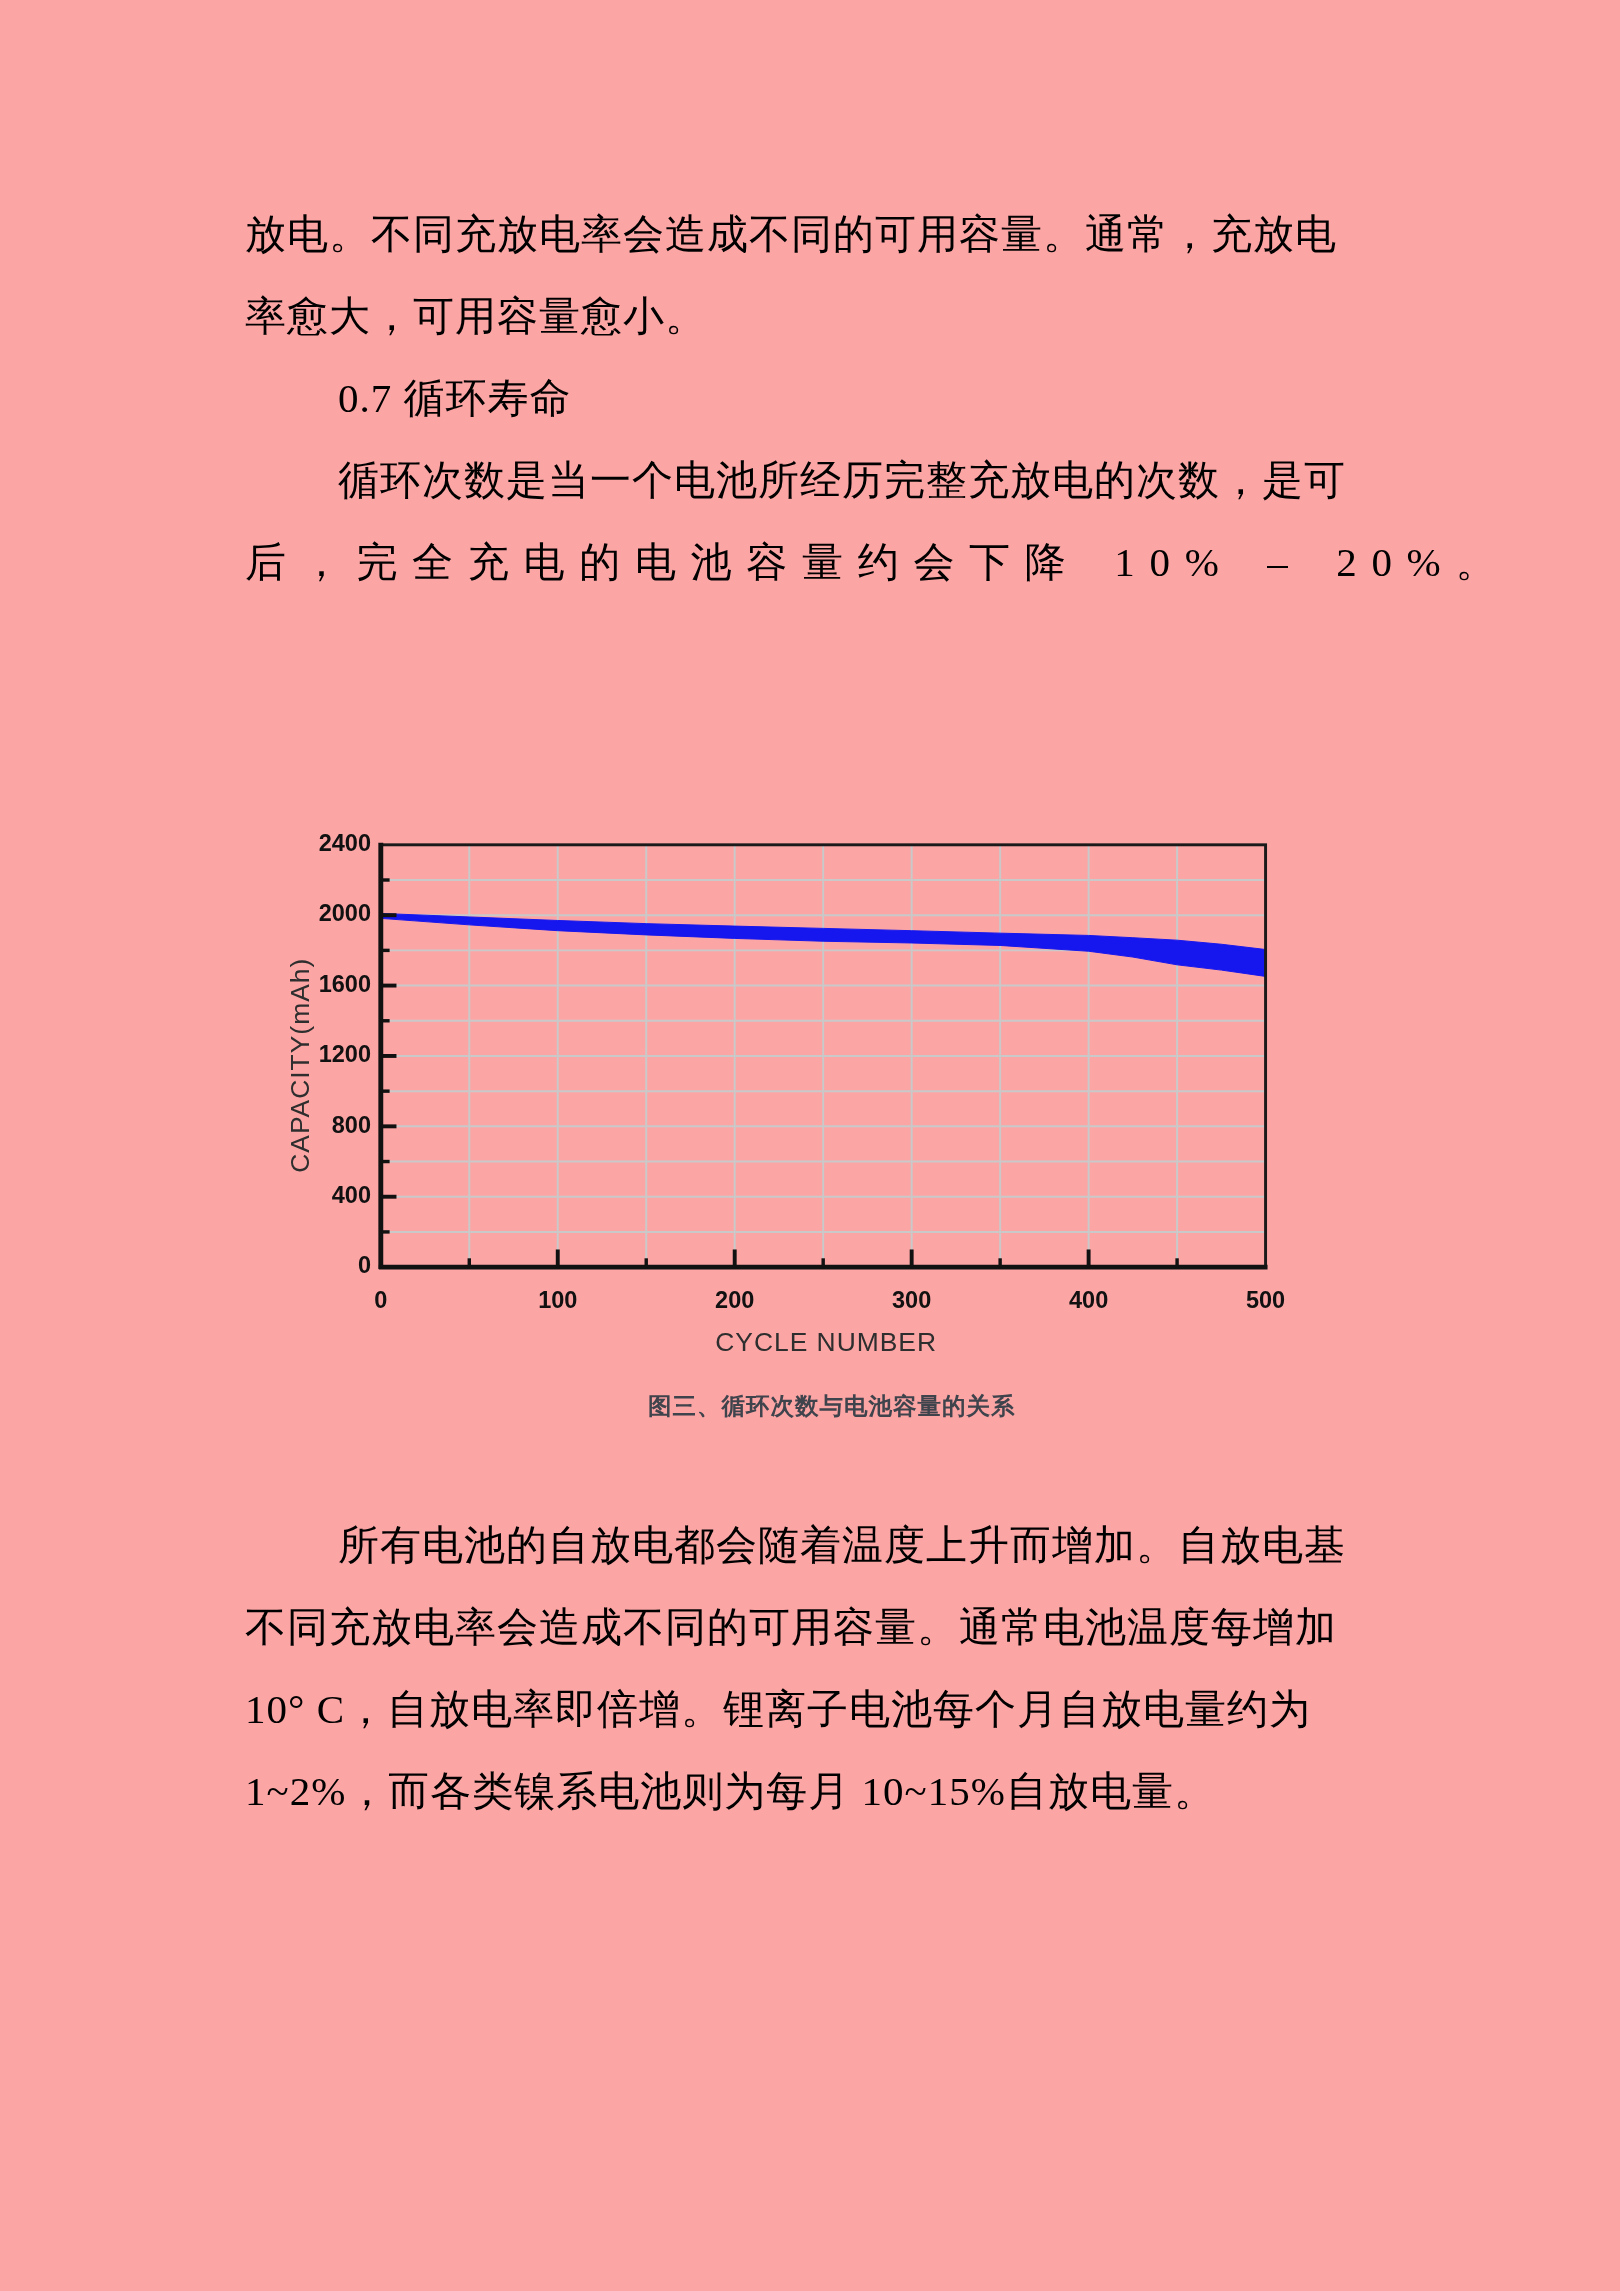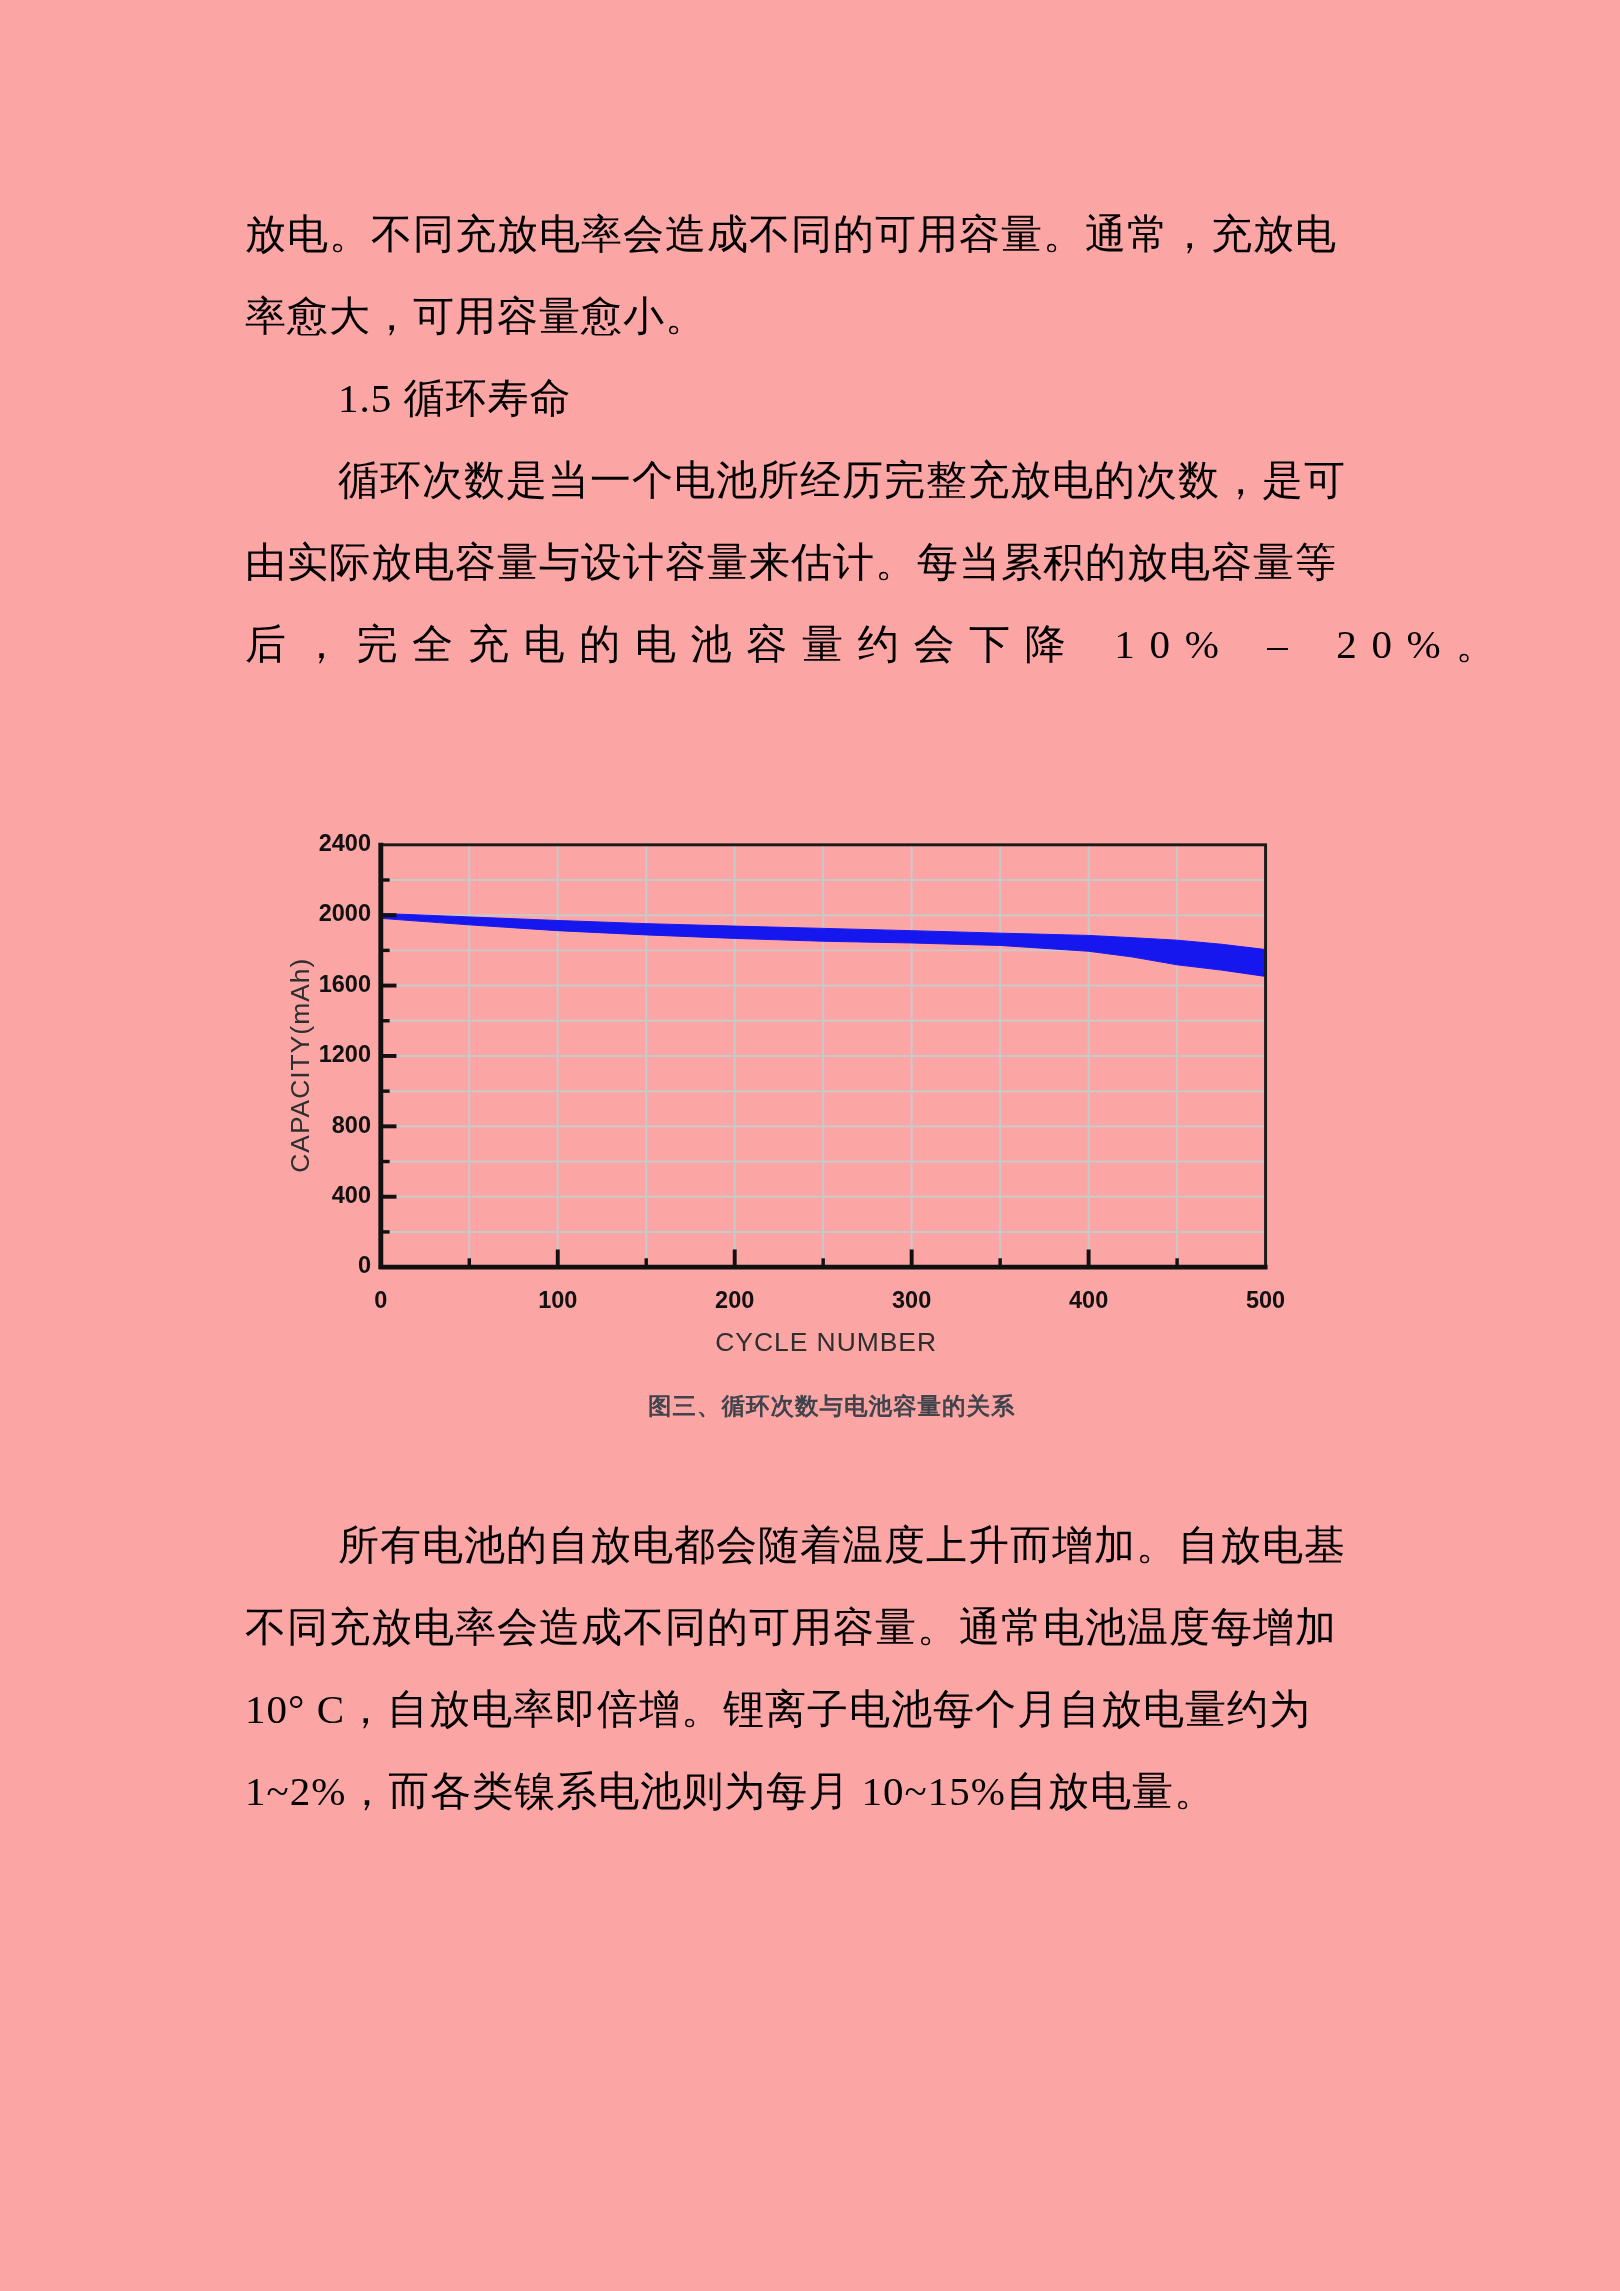--- a/index.html
+++ b/index.html
@@ -52,23 +52,22 @@
   }
 </style>
 </head>
 <body>
 
 <div class="page">
 
   <div class="textblock tb1">
     <div class="line">放电。不同充放电率会造成不同的可用容量。通常，充放电</div>
     <div class="line">率愈大，可用容量愈小。</div>
-    <div class="line indent">1.5 循环寿命</div>
+    <div class="line indent">0.7 循环寿命</div>
     <div class="line indent">循环次数是当一个电池所经历完整充放电的次数，是可</div>
-    <div class="line">由实际放电容量与设计容量来估计。每当累积的放电容量等</div>
     <div class="line justified">后，完全充电的电池容量约会下降 10% – 20%。</div>
   </div>
 
   <div class="chart-wrap">
     <svg id="chart-svg" viewBox="0 0 1040 560" xmlns="http://www.w3.org/2000/svg">
         <line x1="109" x2="1012" y1="412.0833333333333" y2="412.0833333333333" stroke="#c9c9c9" stroke-width="2"></line>
         <line x1="109" x2="1012" y1="376.1666666666667" y2="376.1666666666667" stroke="#c9c9c9" stroke-width="2"></line>
         <line x1="109" x2="1012" y1="340.25" y2="340.25" stroke="#c9c9c9" stroke-width="2"></line>
         <line x1="109" x2="1012" y1="304.33333333333337" y2="304.33333333333337" stroke="#c9c9c9" stroke-width="2"></line>
         <line x1="109" x2="1012" y1="268.41666666666663" y2="268.41666666666663" stroke="#c9c9c9" stroke-width="2"></line>

